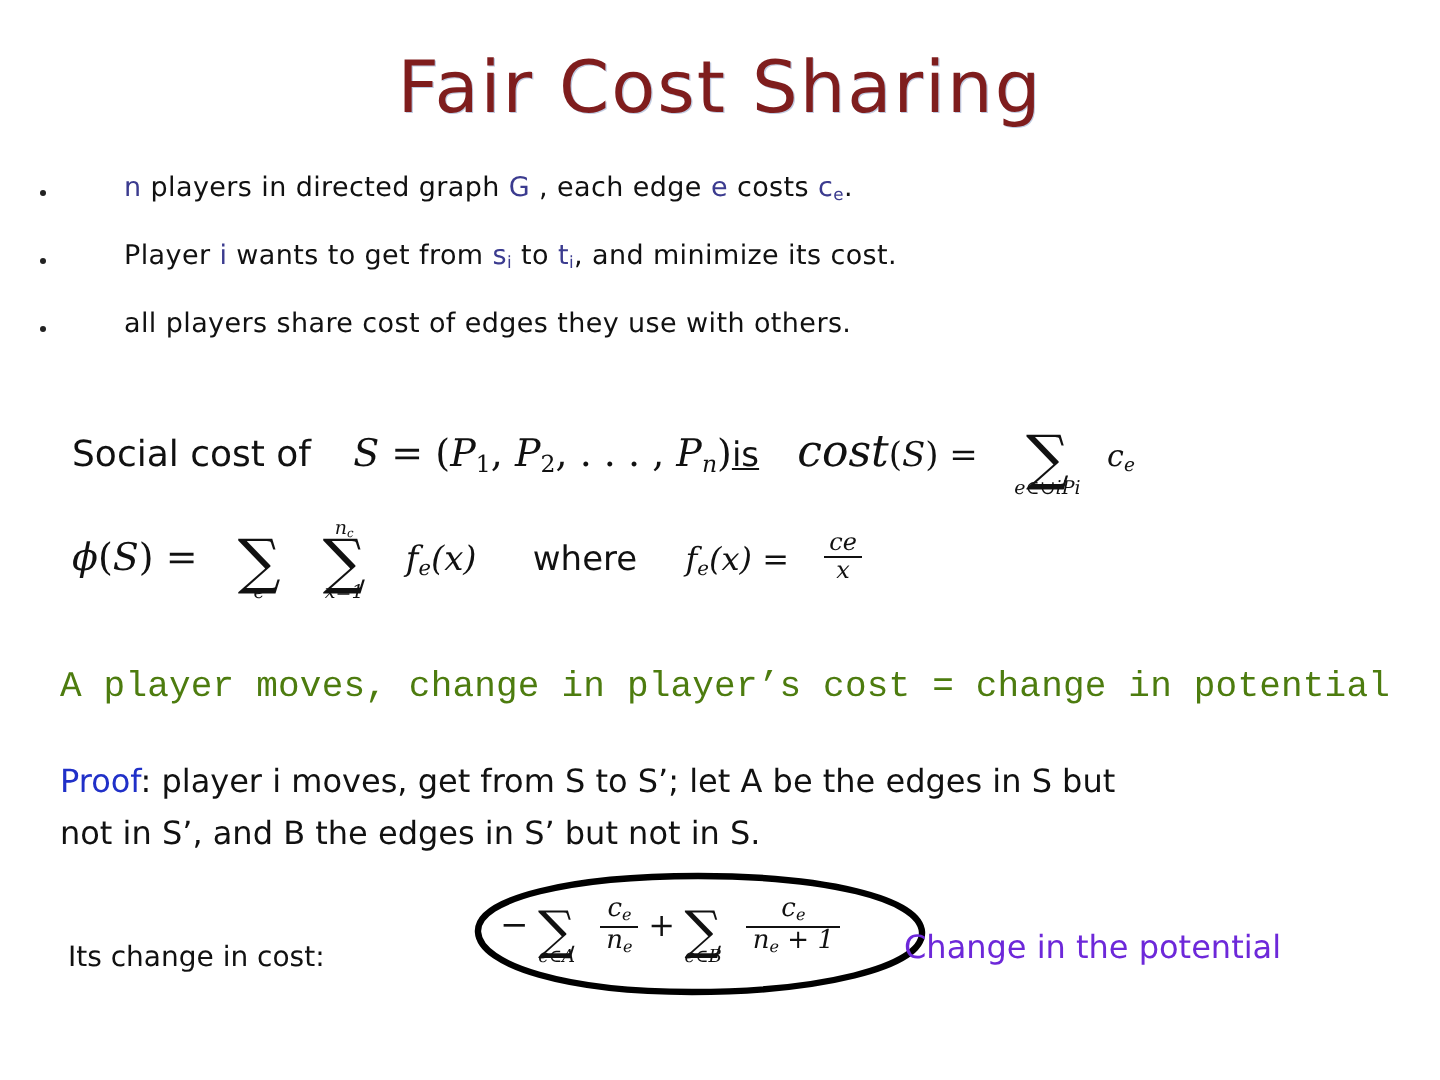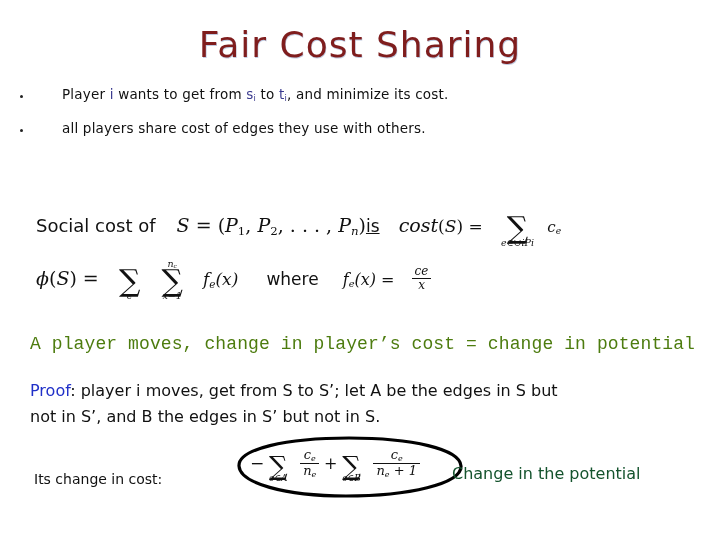--- a/index.html
+++ b/index.html
@@ -107,57 +107,61 @@
     white-space:nowrap;
     margin-top:19px;
   }
   .cost-formula{
     position:absolute; left:250px; top:449px;
     font-family:"DejaVu Serif", serif;
     font-size:15px; color:#111; white-space:nowrap;
   }
   .potential-label{
     position:absolute; left:452px; top:464px;
-    font-size:16px; color:#14532d;
+    font-size:16px; color:#6d28d9;
     font-family:"DejaVu Sans", sans-serif;
     white-space:nowrap;
   }
   .ellipse-wrap{
     position:absolute; left:236px; top:436px;
     width:228px; height:62px; pointer-events:none;
   }
 </style>
 </head>
 <body>
 
 <div class="slide">
 
   <div class="title">Fair Cost Sharing</div>
 
   <div class="bullets">
 
+    <div class="bullet-row">
+      <span class="bullet-dot"></span>
+      <span class="bullet-text"><span class="m">n</span> players in directed graph <span class="m">G</span> , each edge <span class="m">e</span> costs <span class="m">c<sub>e</sub></span>.</span>
+    </div>
 
     <div class="bullet-row">
       <span class="bullet-dot"></span>
       <span class="bullet-text">Player <span class="m">i</span> wants to get from <span class="m">s<sub>i</sub></span> to <span class="m">t<sub>i</sub></span>, and minimize its cost.</span>
     </div>
 
     <div class="bullet-row">
       <span class="bullet-dot"></span>
       <span class="bullet-text">all players share cost of edges they use with others.</span>
     </div>
 
   </div>
 
   <div class="mathline" style="left:36px; top:214px; font-size:19px;">
     <span class="sans" style="font-size:18px;">Social cost of</span>
     <span style="display:inline-block;width:9px;"></span>
     <span class="mr"><span class="mi">S</span> = (<span class="mi">P</span><sub>1</sub>, <span class="mi">P</span><sub>2</sub>, . . . , <span class="mi">P</span><sub class="mi">n</sub>)</span><span class="sans" style="font-size:17px;text-decoration:underline;">is</span>
     <span style="display:inline-block;width:7px;"></span>
-    <span class="mi" style="font-size:19px;text-align:right;">cost</span><span class="mr" style="font-size:17px;">(<span class="mi">S</span>) =</span>
+    <span class="mi" style="font-size:22px;text-align:right;">cost</span><span class="mr" style="font-size:17px;">(<span class="mi">S</span>) =</span>
     <span style="display:inline-block;width:12px;"></span>
     <span class="bigsum">∑<span class="sumlim below">e∈∪iPi</span></span>
     <span style="display:inline-block;width:7px;"></span>
     <span class="mi" style="font-size:15px;">c<sub>e</sub></span>
   </div>
 
   <div class="mathline" style="left:36px; top:266px; font-size:19px;">
     <span class="mr"><span class="mi">ϕ</span>(<span class="mi">S</span>) =</span>
     <span style="display:inline-block;width:8px;"></span>
     <span class="bigsum">∑<span class="sumlim below">e</span></span>

